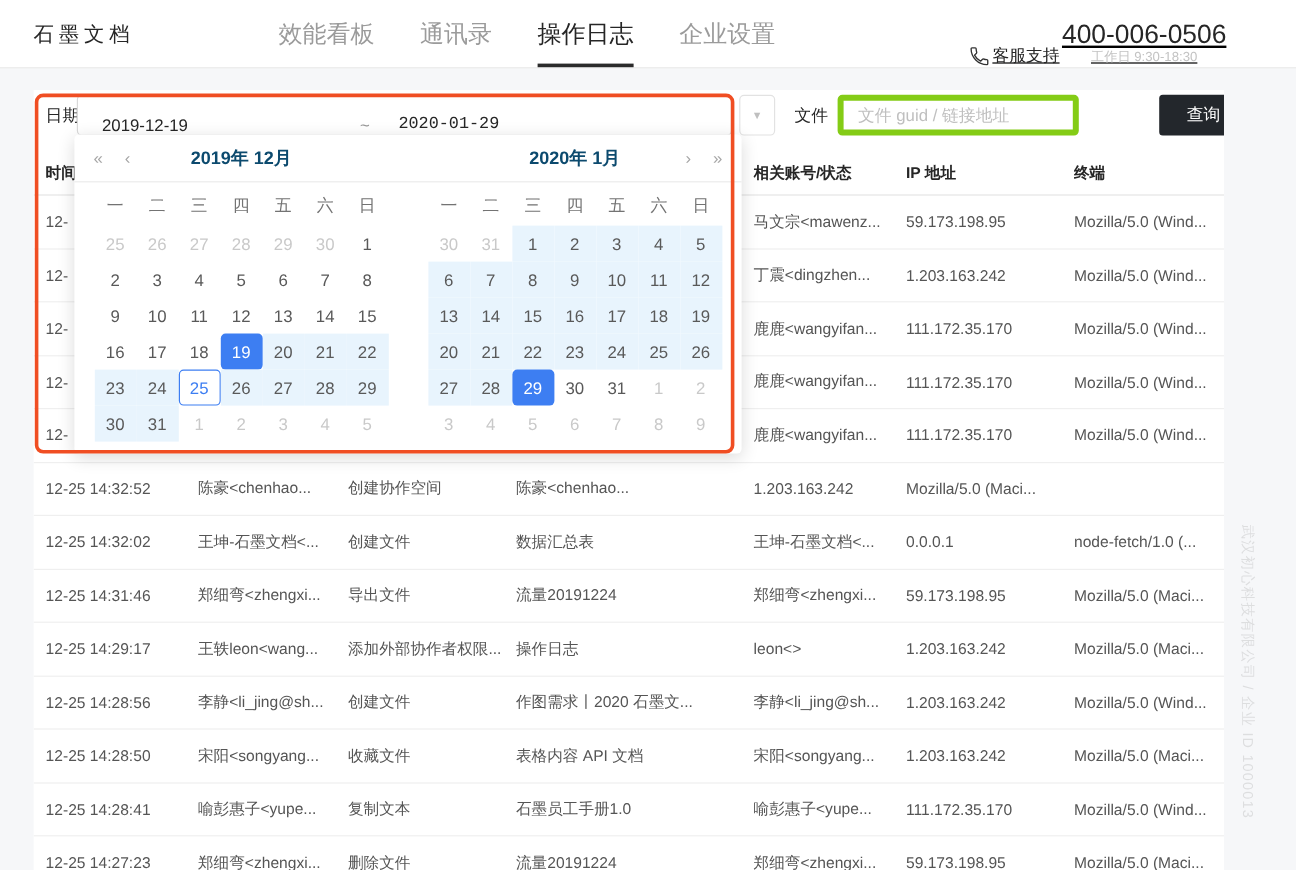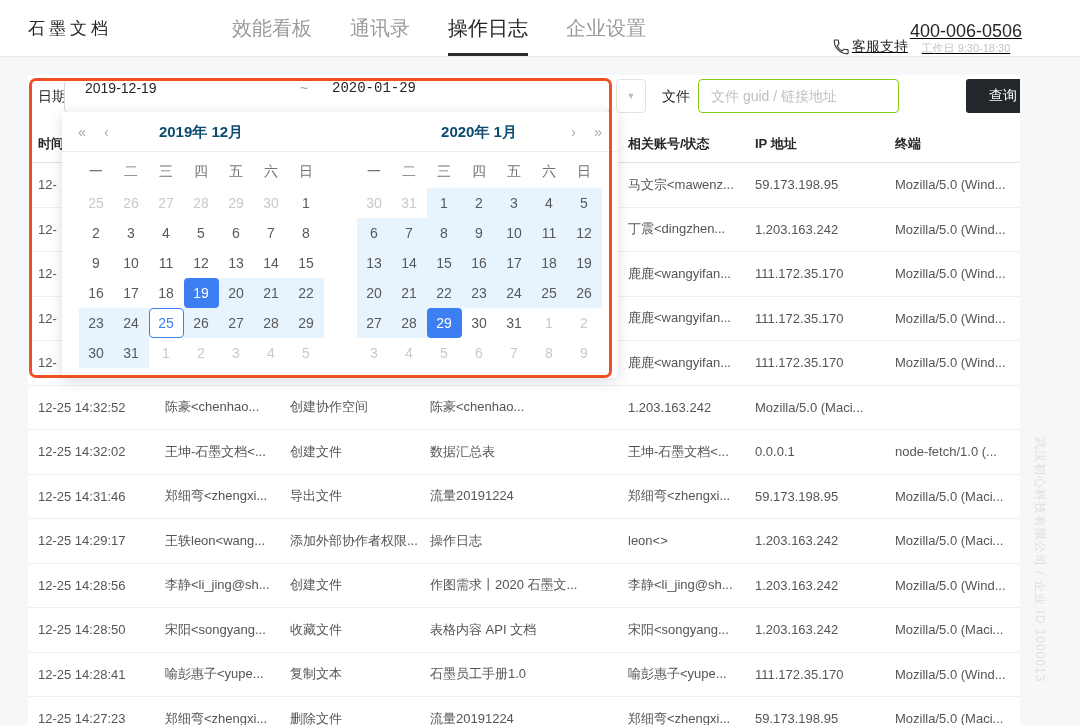--- a/index.html
+++ b/index.html
@@ -12,42 +12,42 @@
   .logo { font-size:17px; color:#262626; letter-spacing:4px; font-weight:500;
     margin-left:28px; display:flex; align-items:center; }
   .nav { display:flex; margin-left:120px; gap:38px; }
   .nav-item { font-size:20px; color:#9b9b9b; display:flex; align-items:center;
     border-bottom:3px solid transparent; padding-top:3px; cursor:pointer; }
   .nav-item.active { color:#262626; border-bottom-color:#2b2b2b; font-weight:500; }
   .support { margin-left:auto; margin-right:58px; display:flex; align-items:flex-end; gap:2px;text-decoration:underline; }
   .support .phone-icon { width:18px; height:18px; }
   .support-label { font-size:14px; color:#262626; }
   .support-detail { display:flex; flex-direction:column; align-items:center; line-height:1.25; }
-  .support-number { font-size:18px; color:#262626; }
+  .support-number { font-size:22px; color:#262626; }
   .support-hours { font-size:11px; color:#c3c3c3; }
 
   
   .card { position:absolute; left:28px; top:75px; width:992px; height:650px; background:#fff; overflow:hidden; }
 
   
   .filter { position:relative; height:50px; }
   .f-label { position:absolute; top:13px; font-size:14px; color:#262626; }
   .date-label { left:10px; }
   .file-label { left:634px; }
   .date-input { position:absolute; left:36px; top:4px; width:546px; height:34px;
-    border:1px solid #d9d9d9; border-radius:4px; background:#fff; display:flex; align-items:flex-start;
+    border:1px solid #d9d9d9; border-radius:4px; background:#fff; display:flex; align-items:flex-end;
     font-size:14px; color:#262626; cursor:pointer; }
   .date-start { margin-left:20px; width:215px; }
   .date-sep { color:#999; width:30px; }
   .date-end { margin-left:2px;font-family:Liberation Mono, monospace; }
   .preset-box { position:absolute; left:588px; top:4px; width:30px; height:34px;
     border:1px solid #e2e2e2; border-radius:4px; background:#fff; display:flex;
     align-items:center; justify-content:center; color:#bfbfbf; font-size:9px; cursor:pointer; }
   .file-input { position:absolute; left:670px; top:4px; width:201px; height:34px;
-    border:1px solid #84cc16; border-radius:4px; font-size:14px; color:#c2410c; padding:0 12px; outline:none; }
+    border:5px solid #84cc16; border-radius:4px; font-size:14px; color:#c2410c; padding:0 12px; outline:none; }
   .file-input::placeholder { color:#bfbfbf; }
   .search-btn { position:absolute; left:938px; top:4px; width:74px; height:34px;
     background:#23272c; color:#fff; font-size:14px; border:none; border-radius:3px; cursor:pointer; }
 
   
   .thead, .trow { display:grid;
     grid-template-columns:127px 125px 140px 198px 127px 140px 115px;
     padding-left:10px; align-items:center; }
   .thead { height:38px; font-size:13px; font-weight:700; color:#262626; border-bottom:1px solid #e4e4e4; }
   .trow { height:44.5px; font-size:13px; color:#555; border-bottom:1px solid #efefef; }

